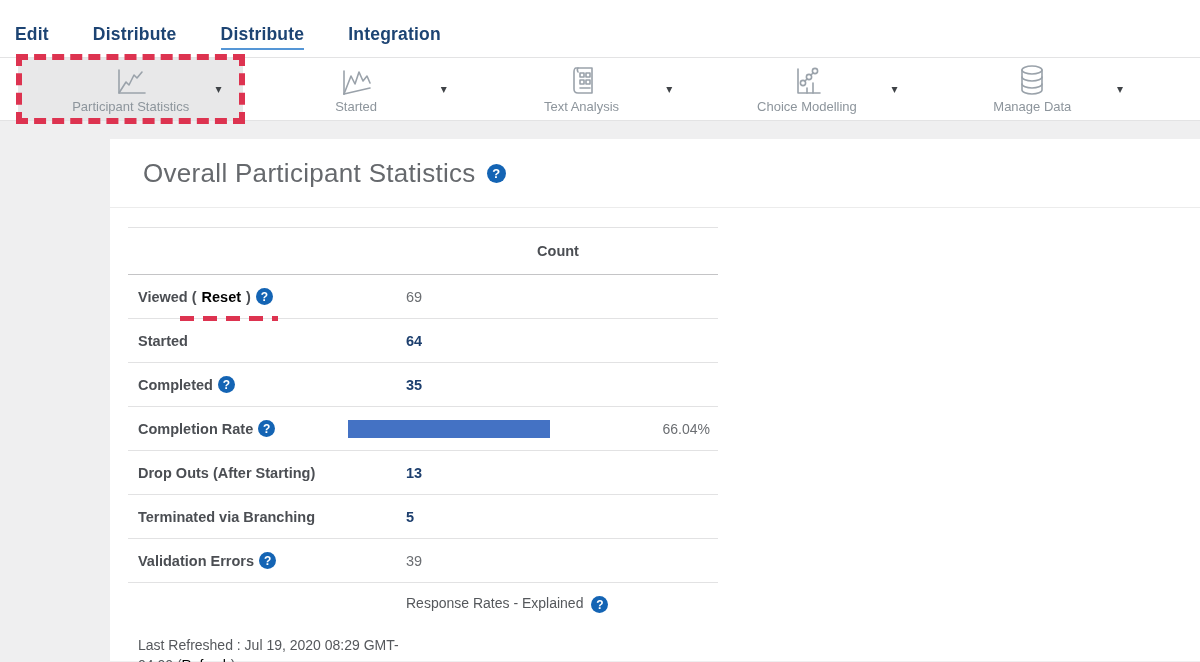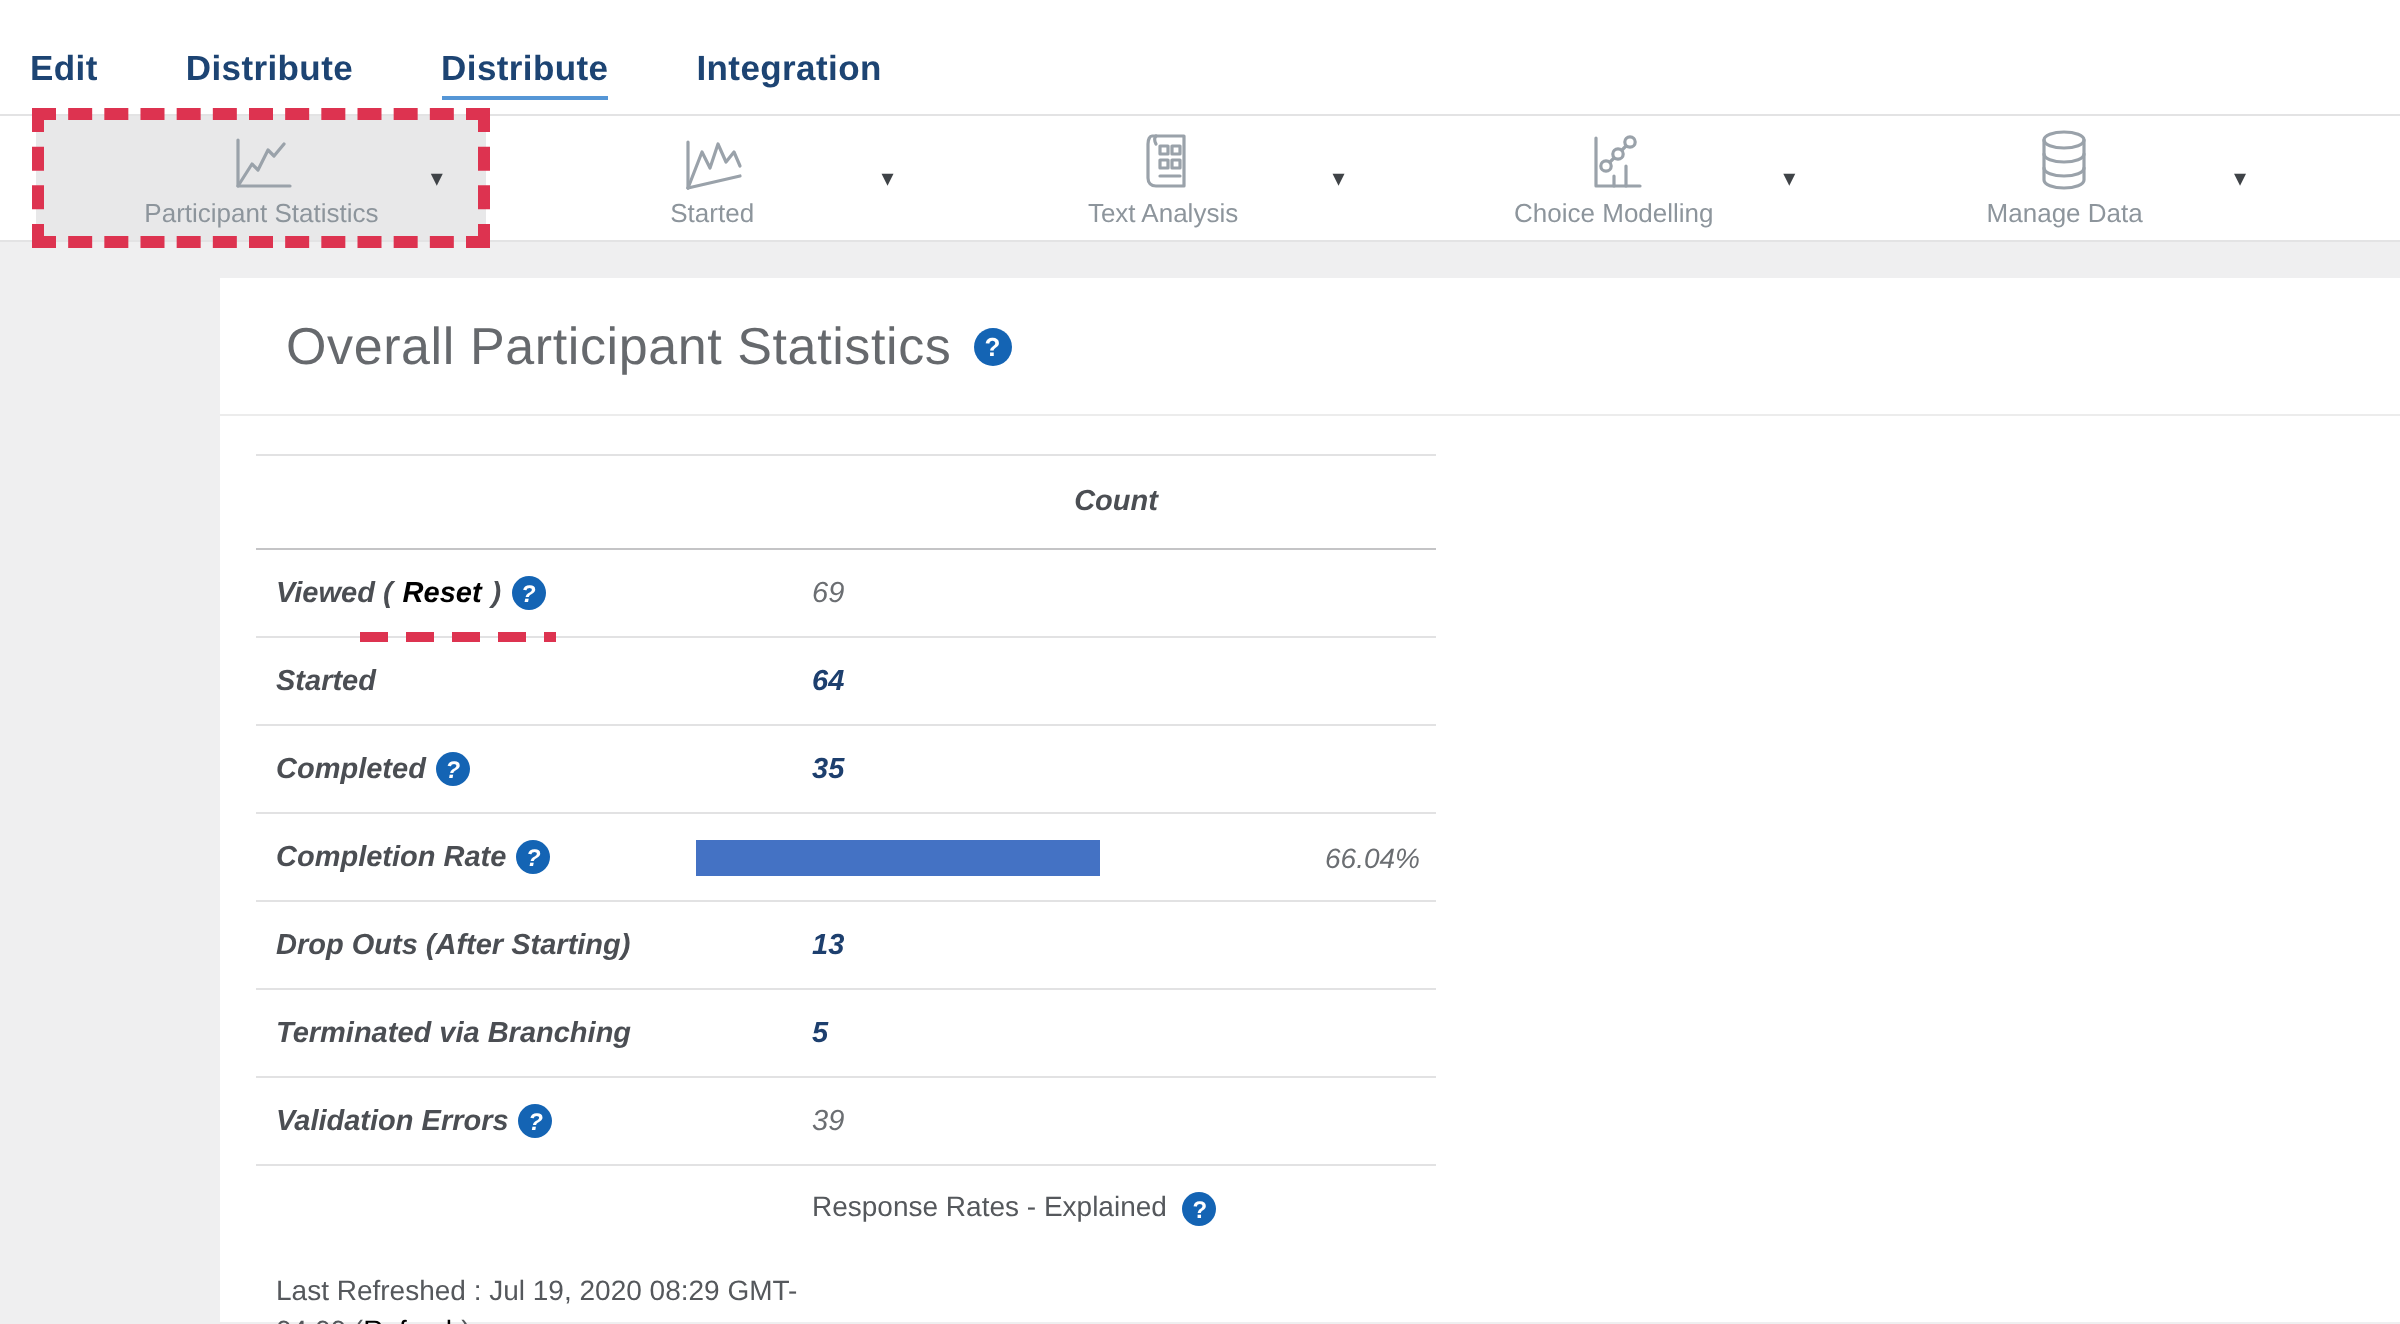--- a/index.html
+++ b/index.html
@@ -90,21 +90,21 @@
     color:#ffffff;
     font-size:12px;
     font-weight:700;
     align-items:center;
     justify-content:center;
     flex:0 0 auto;
     cursor:pointer;
   }
   .help-icon.lg { width:19px; height:19px; font-size:13px; }
   
-  .stats-table { margin:19px 0 0 18px; width:590px;font-style:italic; }
+  .stats-table { margin:19px 0 0 18px; width:590px; }
   .t-row {
     display:flex;
     align-items:center;
     min-height:44px;
     border-bottom:1px solid #e2e2e3;
     padding:0 8px 0 10px;
     font-size:14.5px;
   }
   .t-row.t-head {
     height:48px;

